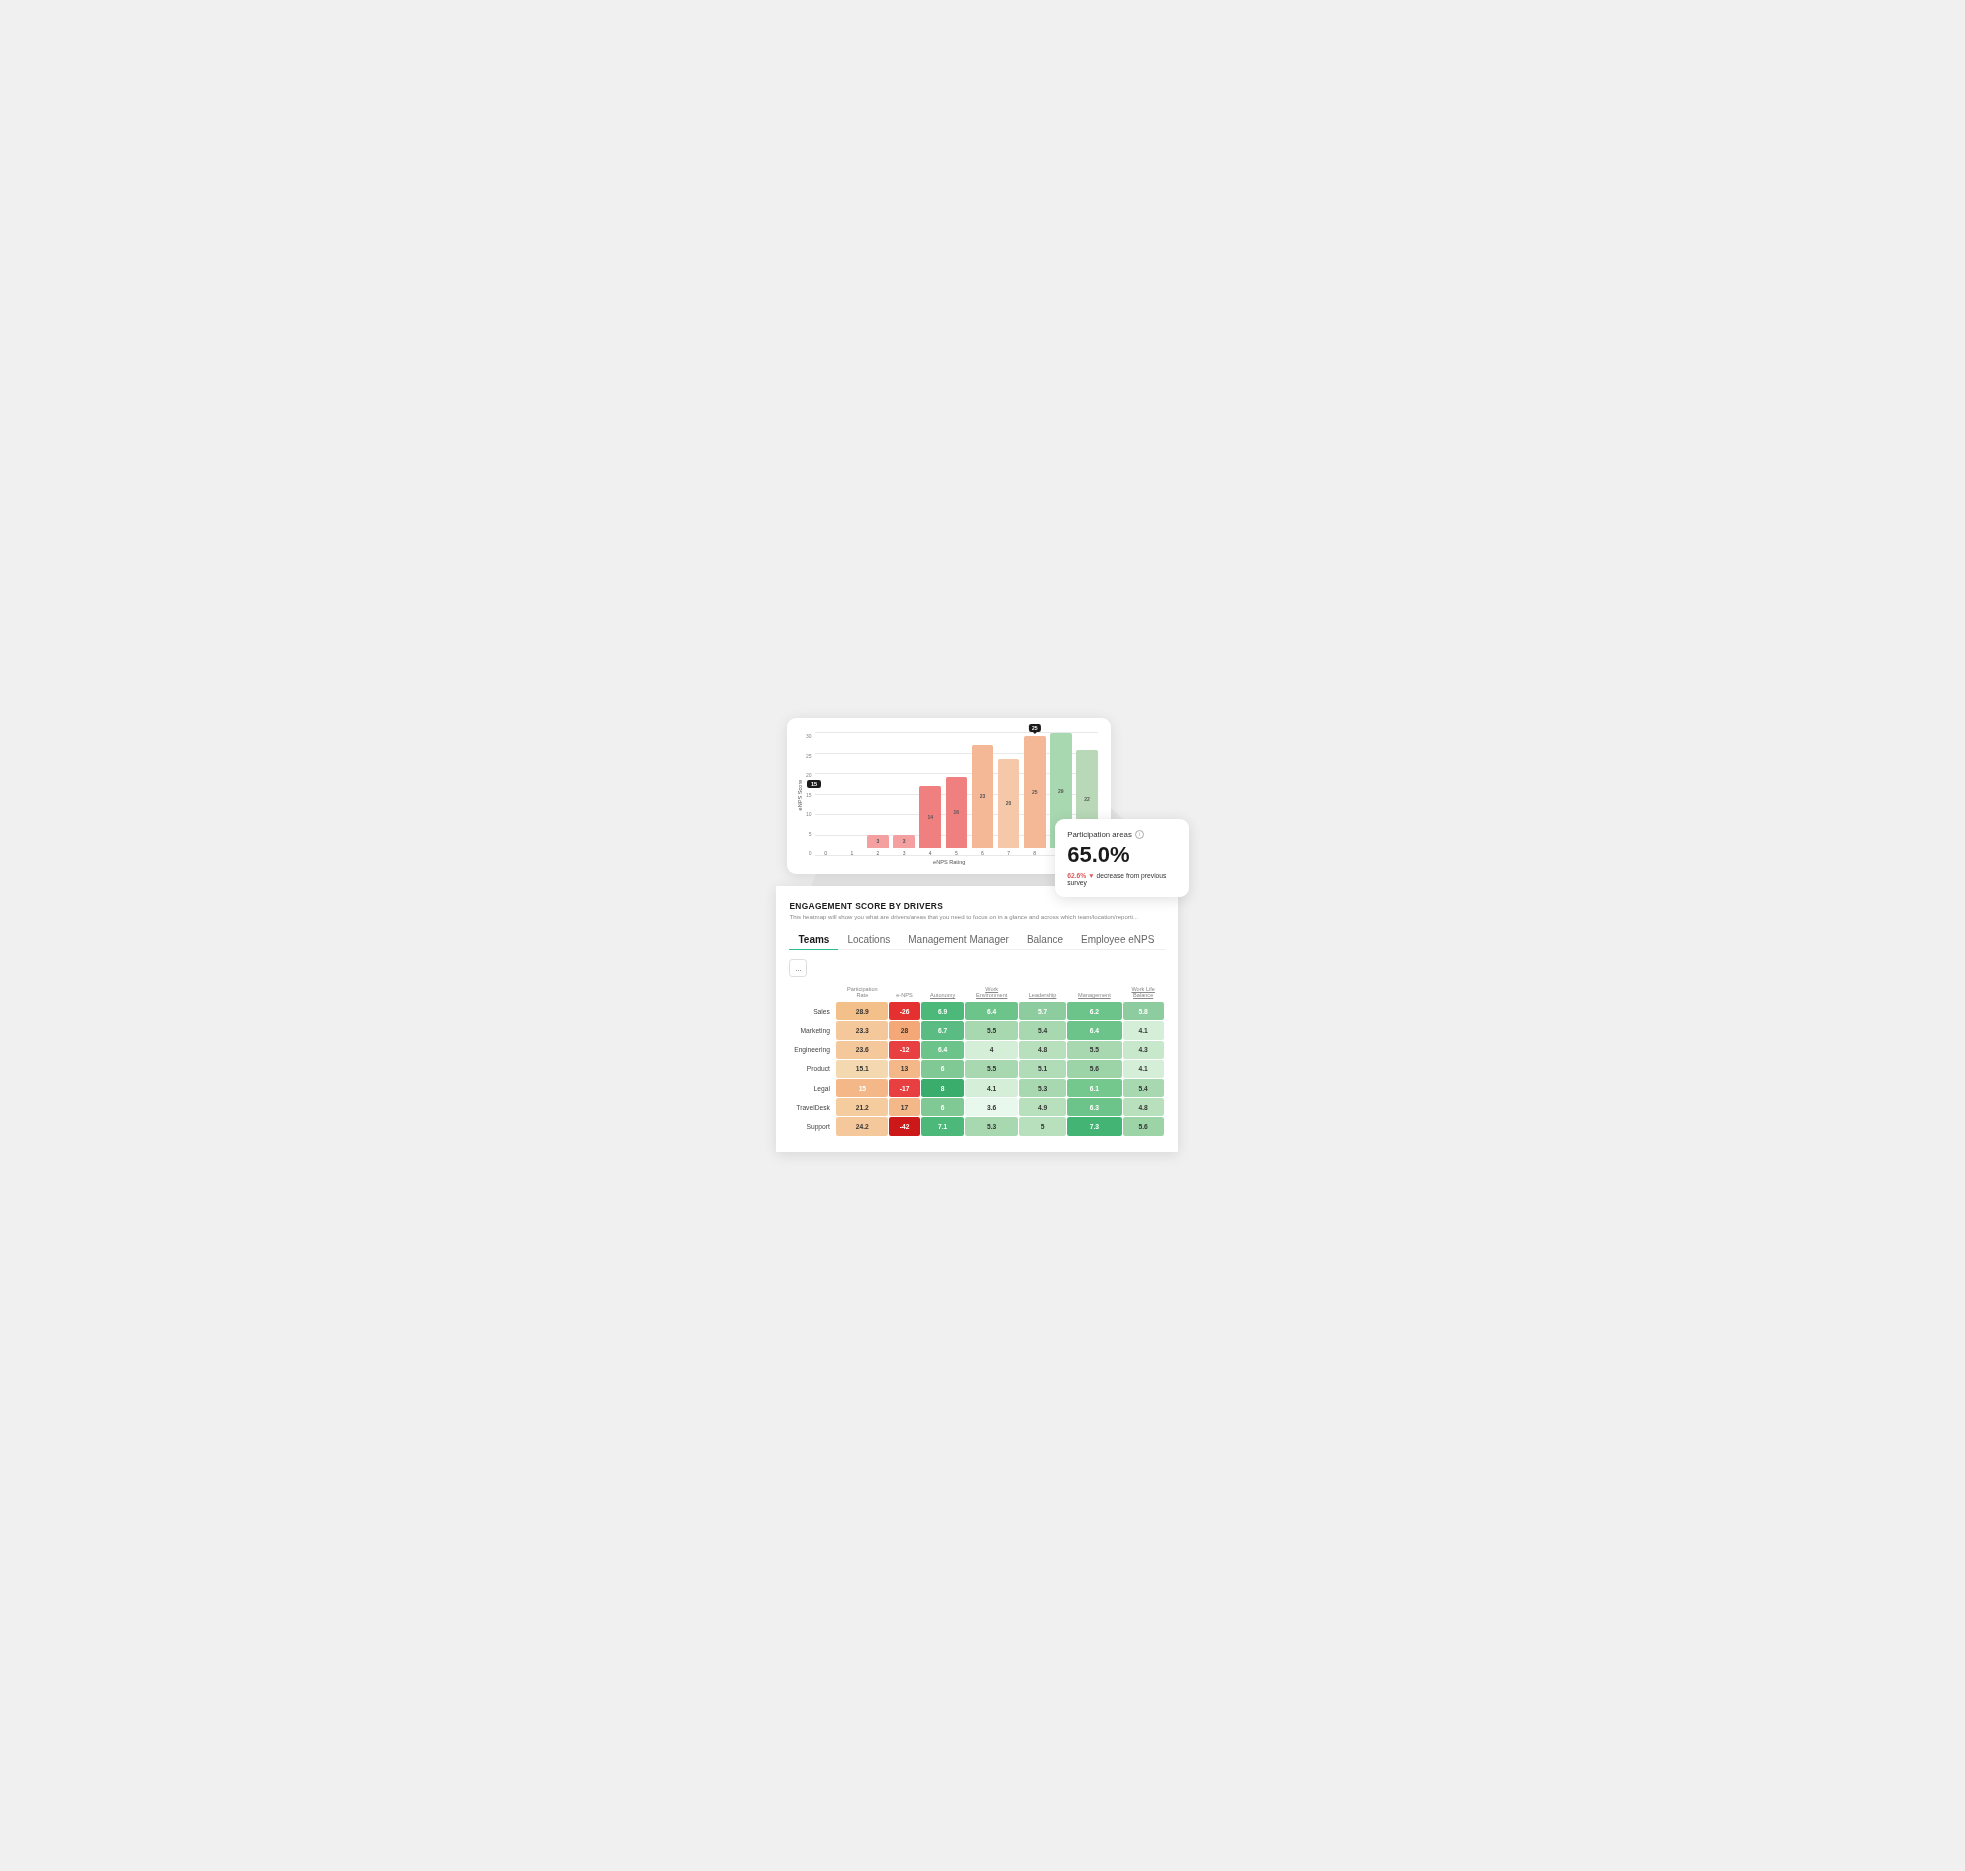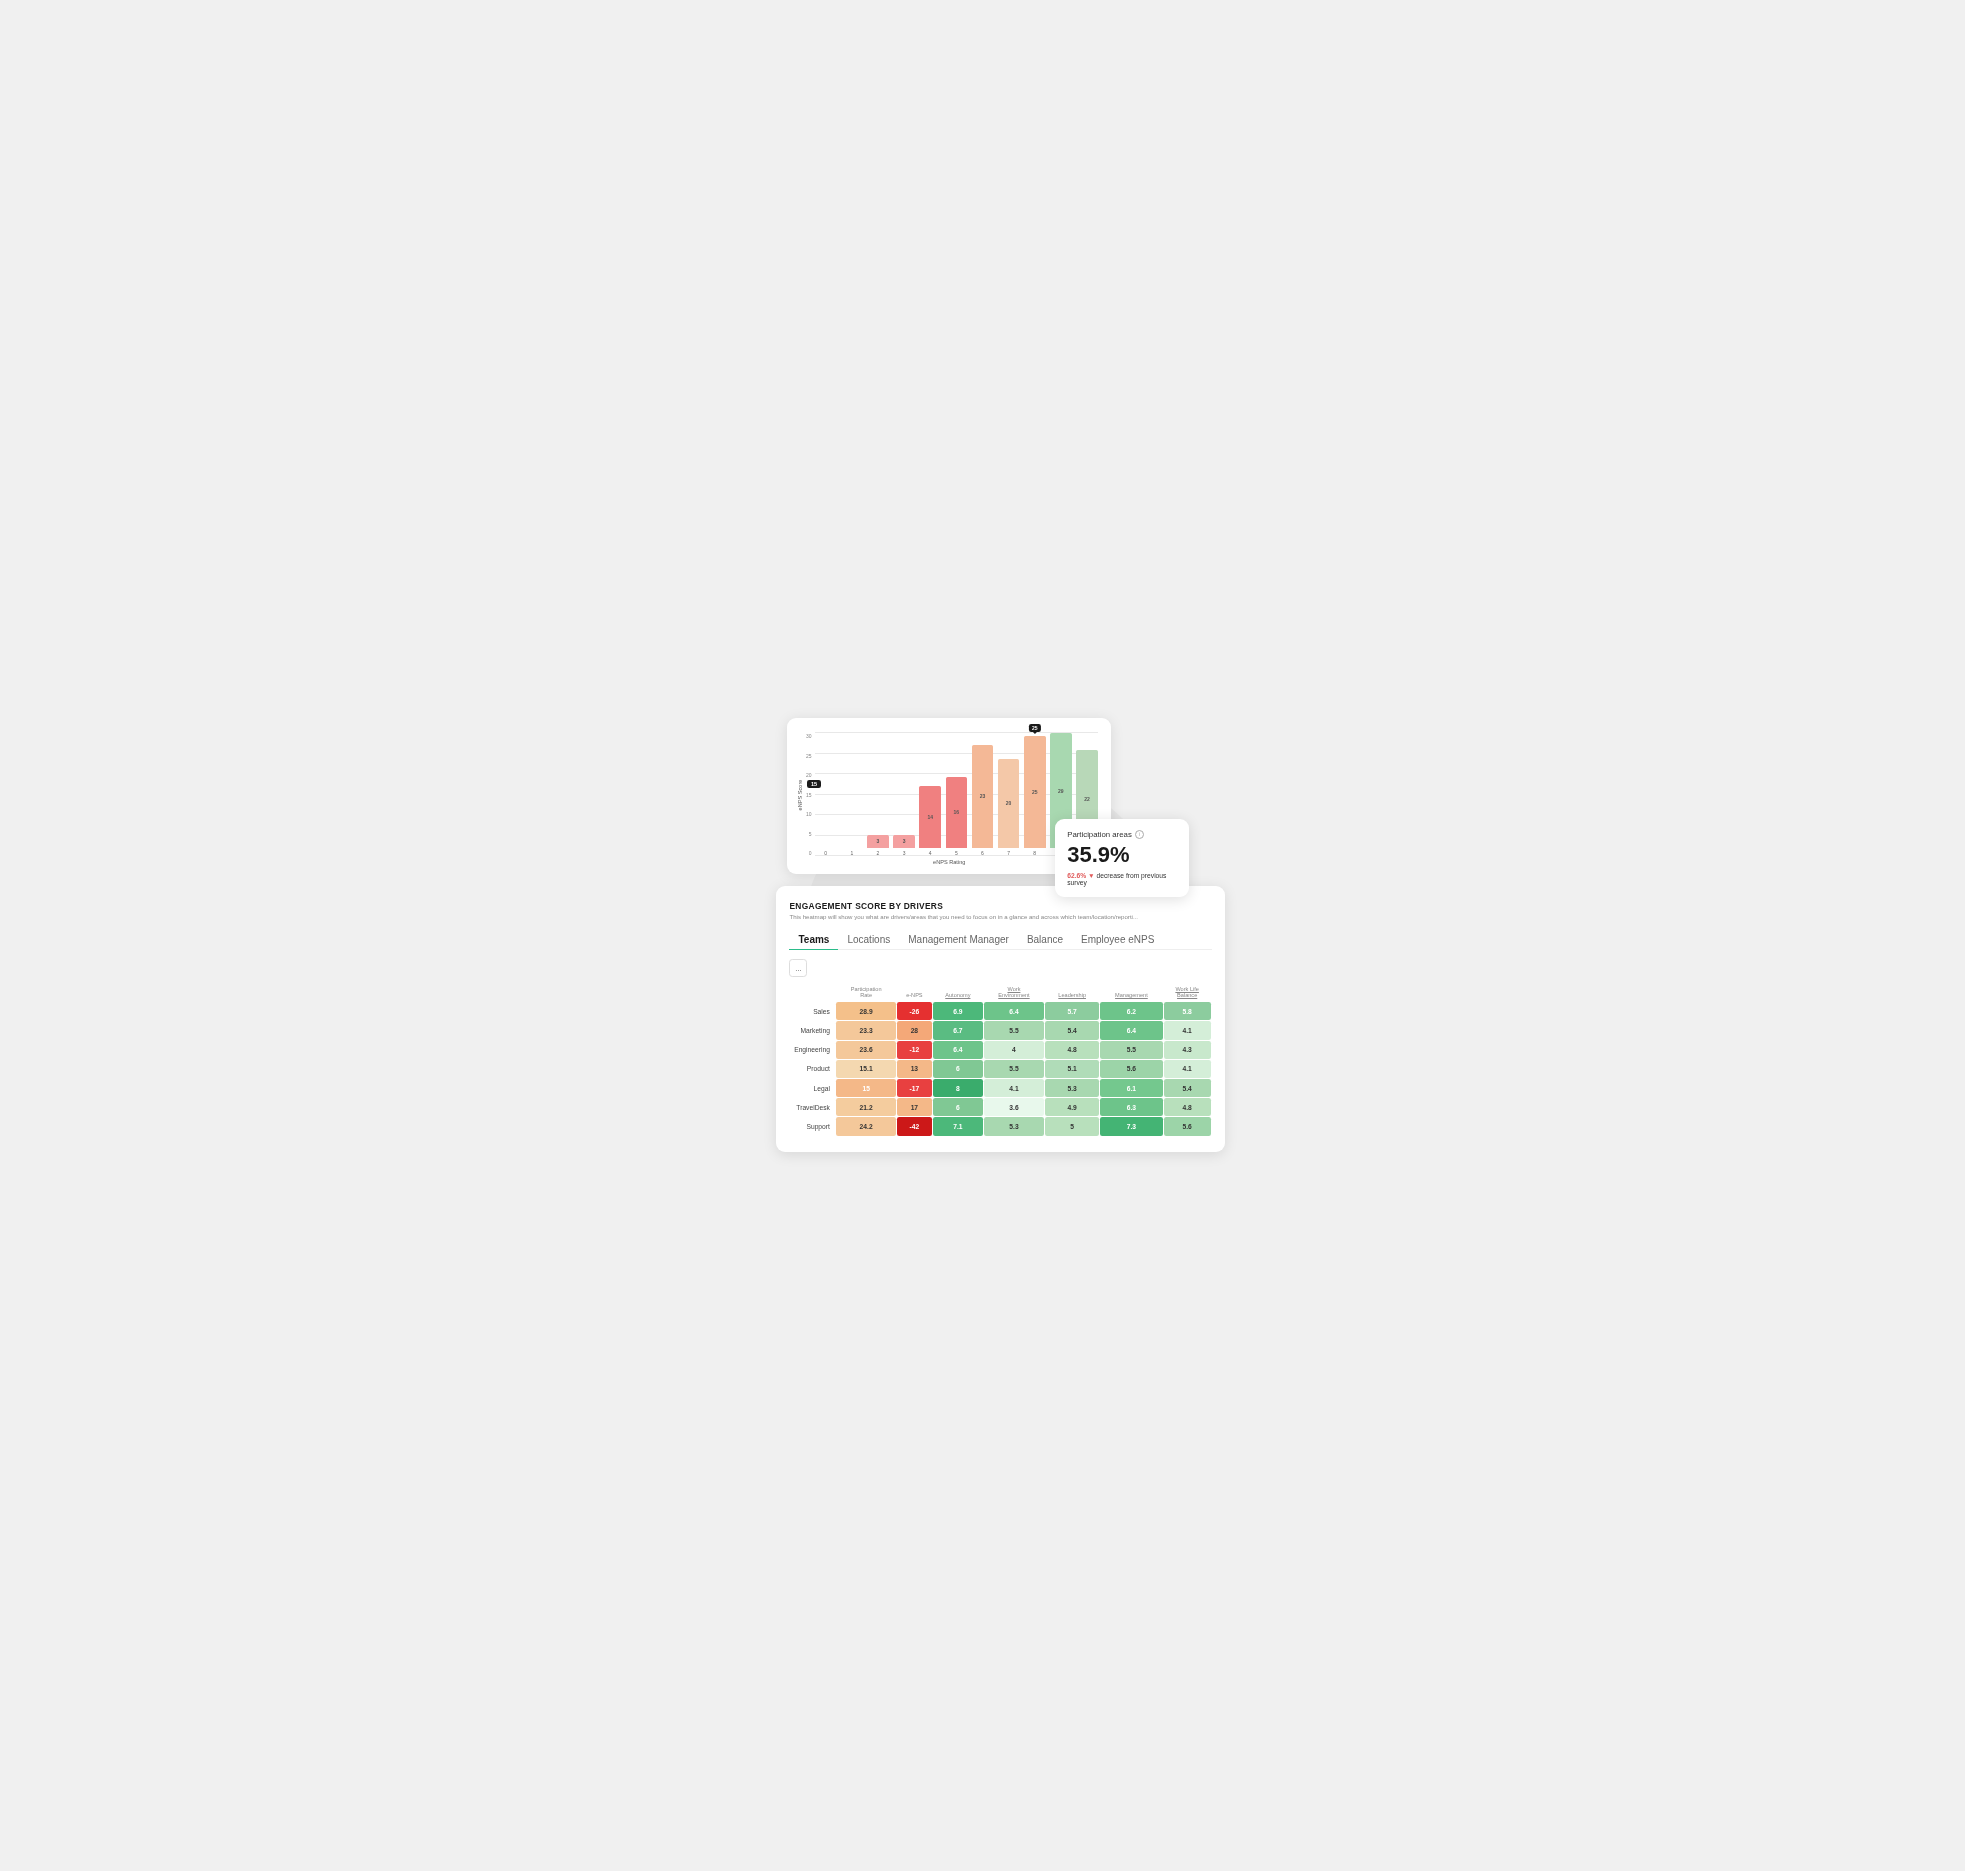--- a/index.html
+++ b/index.html
@@ -185,23 +185,23 @@
       font-weight: 600;
     }
     .down-arrow {
       color: #e05a5a;
     }
     
     .heatmap-card {
       position: absolute;
       top: 179px;
       left: 5.6px;
-      width: 449px;
+      width: 402px;
       background: #fff;
-      border-radius: 9px;
+      border-radius: 1px;
       box-shadow: 0 2.2px 13.4px rgba(0,0,0,0.10);
       padding: 15.6px 13.4px;
       z-index: 3;
     }
     .heatmap-title {
       font-size: 8.4px;
       font-weight: 800;
       color: #1a1a1a;
       letter-spacing: 0.3px;
       margin-bottom: 2.2px;
@@ -367,21 +367,21 @@
         </div>
     </div>
     <div class="x-axis-label">eNPS Rating</div>
   </div>
 
   <div class="participation-card">
     <div class="participation-title">
       <span>Participation areas</span>
       <span class="info-icon">i</span>
     </div>
-    <div class="participation-rate">35.9%</div>
+    <div class="participation-rate">65.0%</div>
     <div class="participation-change">
       <span class="pct">62.6%</span>
       <span class="down-arrow"> ▼ </span>
       <span>decrease from previous survey</span>
     </div>
   </div>
 
   <div class="heatmap-card">
     <div class="heatmap-title">ENGAGEMENT SCORE BY DRIVERS</div>
     <div class="heatmap-subtitle">This heatmap will show you what are drivers/areas that you need to focus on in a glance and across which team/location/reporti...</div>

